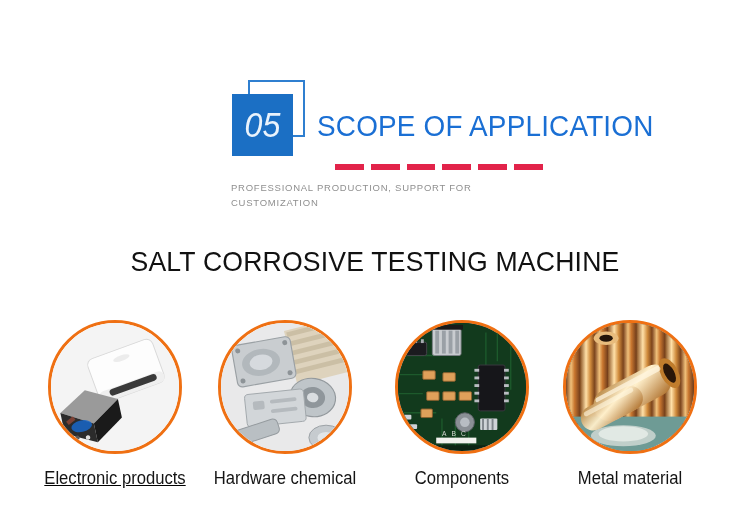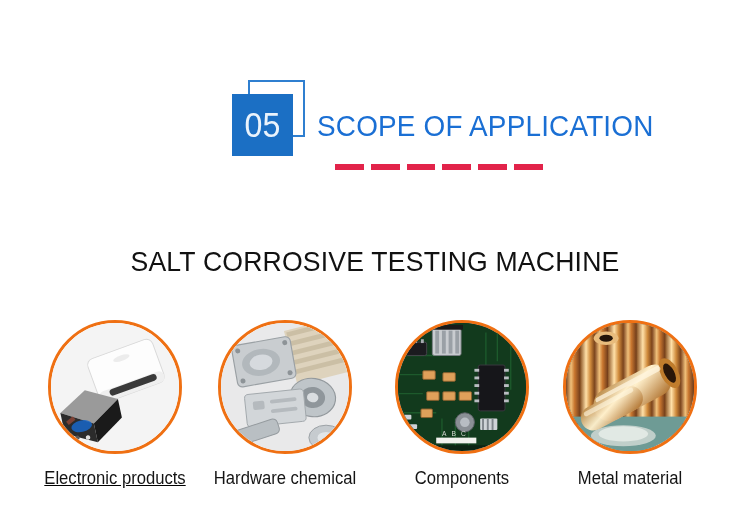--- a/index.html
+++ b/index.html
@@ -18,20 +18,21 @@
     overflow: hidden;
   }
 
   
   .badge-wrap {
     position: absolute;
     left: 232px;
     top: 80px;
     width: 80px;
     height: 78px;
+    font-style: italic;
   }
   .badge-outline {
     position: absolute;
     left: 16px;
     top: 0px;
     width: 57px;
     height: 57px;
     border: 2px solid #2f7fd0;
     box-sizing: border-box;
     background: transparent;
@@ -178,20 +179,21 @@
 
   <div class="dash-rule">
     <i></i>
     <i></i>
     <i></i>
     <i></i>
     <i></i>
     <i></i>
   </div>
 
+  <div class="sub-caption">PROFESSIONAL PRODUCTION, SUPPORT FOR CUSTOMIZATION</div>
 
   <div class="main-title">SALT CORROSIVE TESTING MACHINE</div>
 
   <div class="cards">
 
     <div class="card card-1">
       <div class="circle">
         <svg class="art" viewBox="0 0 134 134" preserveAspectRatio="xMidYMid slice">
           <rect x="0" y="0" width="134" height="134" fill="#f4f4f4"></rect>
           <g transform="rotate(-20 80 60)">

